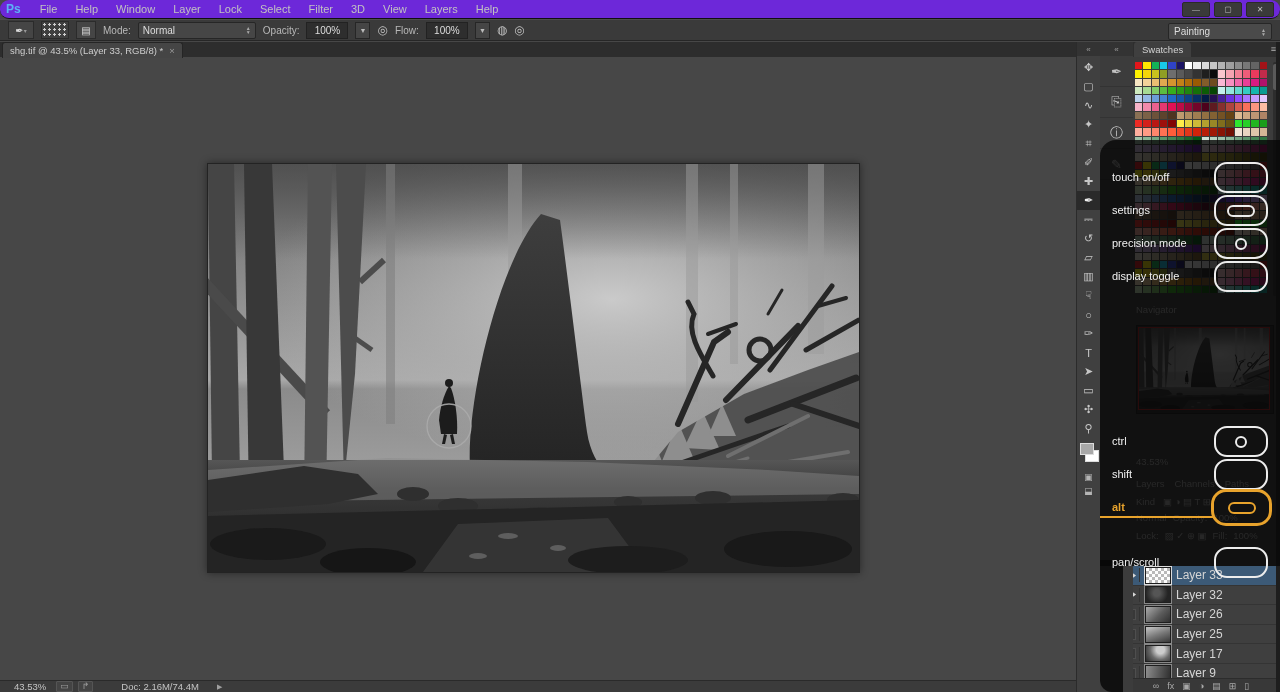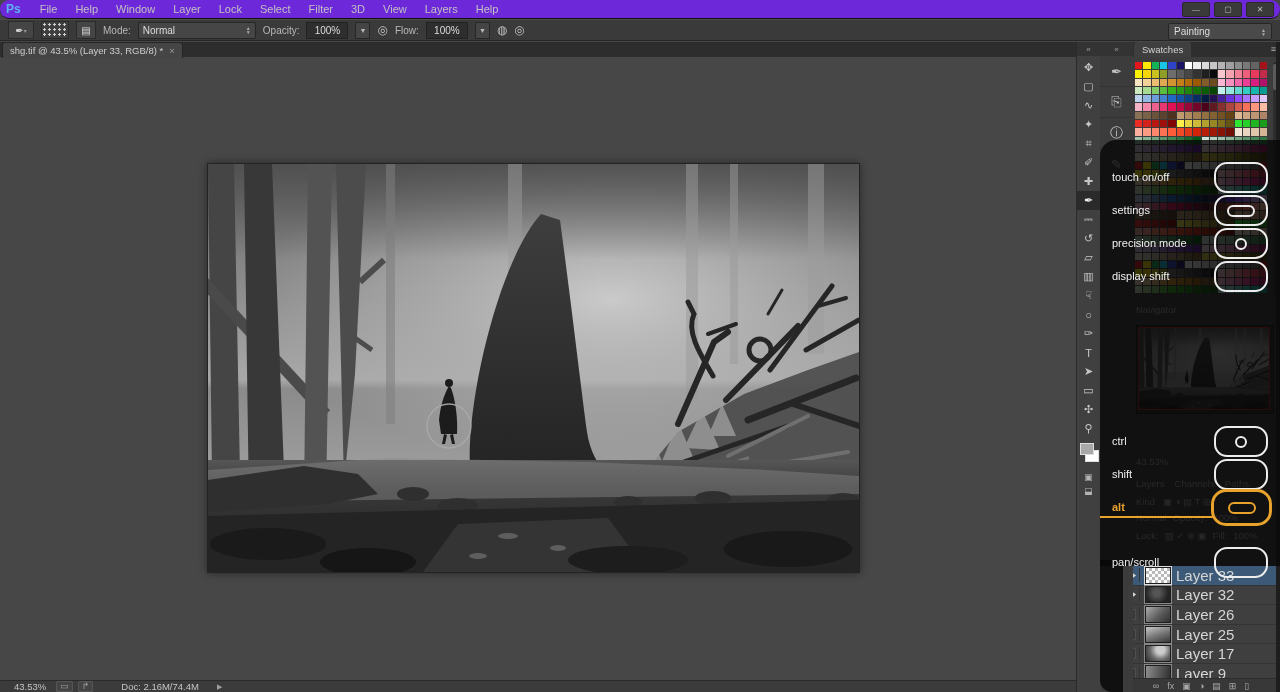--- a/index.html
+++ b/index.html
@@ -80,21 +80,21 @@
   #nav-view svg{display:block;}
 
   
   #layers-list{position:absolute;left:-10px;top:524px;width:158px;}
   .layer-row{height:18.6px;display:flex;align-items:center;gap:5px;border-bottom:1px solid #343434;background:#3f3f3f;}
   .layer-row.selected{background:#3c5a77;}
   .eye-well{width:17px;height:14px;border-right:1px solid #333;display:flex;align-items:center;justify-content:center;}
   .eye-well .empty{width:9px;height:9px;border:1px solid #4e4e4e;background:#383838;}
   .layer-thumb{width:24px;height:15px;border:1px solid #1e1e1e;outline:1px solid #888;}
   .layer-row.selected .layer-thumb{outline-color:#ddd;}
-  .layer-name{font-size:15px;color:#d5d5d5;text-align:right;}
+  .layer-name{font-size:12px;color:#d5d5d5;text-align:right;}
   .thumb-checker{background:linear-gradient(45deg,#b9b9b9 25%,transparent 25%,transparent 75%,#b9b9b9 75%),
                  linear-gradient(45deg,#b9b9b9 25%,#fdfdfd 25%,#fdfdfd 75%,#b9b9b9 75%);
                  background-size:6px 6px;background-position:0 0,3px 3px;}
   .thumb-scene-dark{background:radial-gradient(circle at 45% 40%,#555 0 20%,#242424 70%);}
   .thumb-rocks-a{background:linear-gradient(135deg,#a5a5a5 5%,#5c5c5c 55%,#303030);}
   .thumb-rocks-b{background:linear-gradient(160deg,#b9b9b9 10%,#7a7a7a 50%,#383838);}
   .thumb-rocks-c{background:radial-gradient(circle at 60% 25%,#cdcdcd 0 22%,#6b6b6b 55%,#2a2a2a);}
   .thumb-rocks-d{background:linear-gradient(100deg,#8f8f8f,#585858 55%,#2e2e2e);}
   #layers-footer{position:absolute;left:-10px;top:636px;width:158px;height:14px;background:#383838;border-top:1px solid #2c2c2c;
                  display:flex;align-items:center;justify-content:center;gap:8px;}
@@ -920,21 +920,21 @@
         <span class="glyph-pill"></span>
       </div>
     </div>
     <div class="ctl">
       <span class="ctl-label">precision mode</span>
       <div class="ctl-btn">
         <span class="glyph-circle"></span>
       </div>
     </div>
     <div class="ctl">
-      <span class="ctl-label">display shift</span>
+      <span class="ctl-label">display toggle</span>
       <div class="ctl-btn"></div>
     </div>
     <div class="ctl">
       <span class="ctl-label">ctrl</span>
       <div class="ctl-btn">
         <span class="glyph-circle"></span>
       </div>
     </div>
     <div class="ctl">
       <span class="ctl-label">shift</span>

